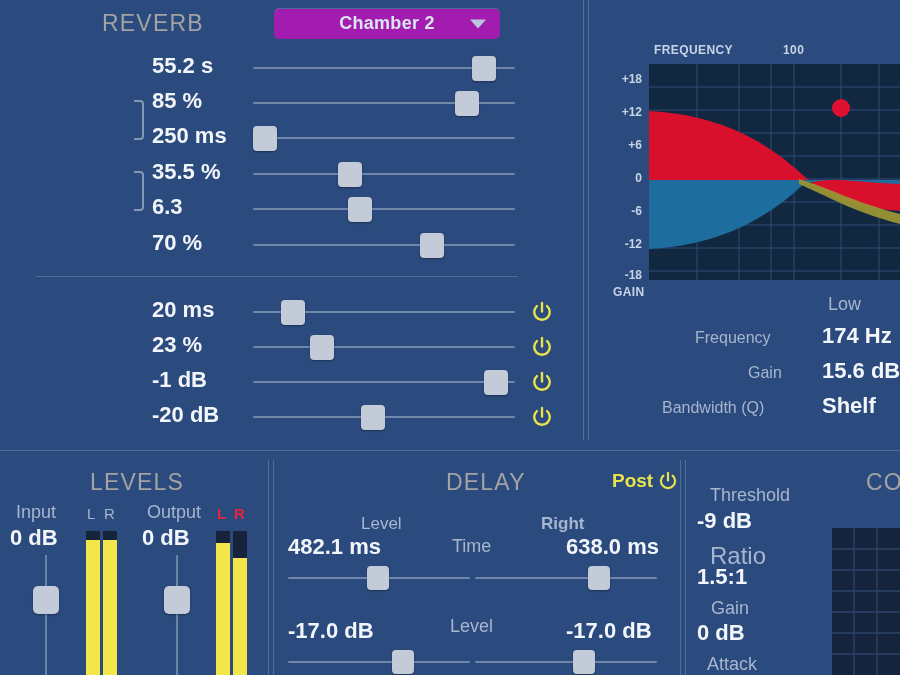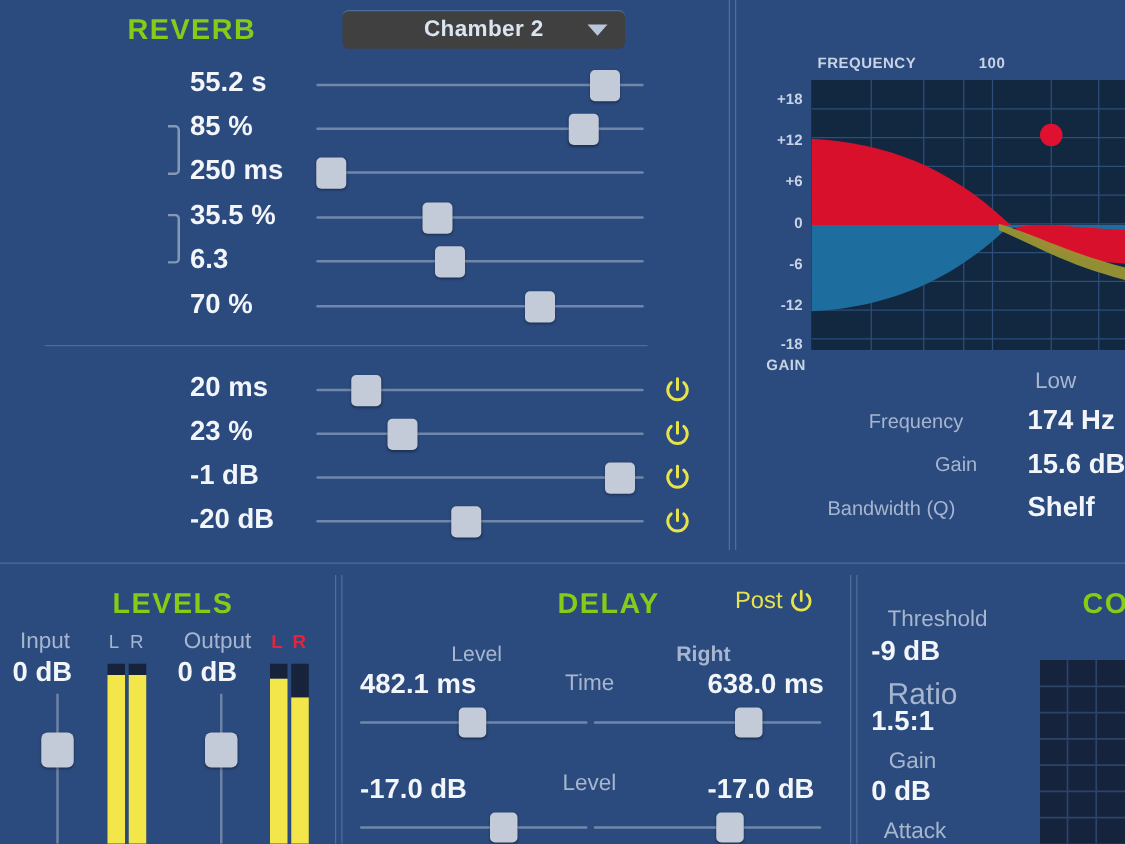--- a/index.html
+++ b/index.html
@@ -6,34 +6,34 @@
   body{
     width:900px;height:675px;overflow:hidden;
     background:#2b4a7d;
     font-family:"Liberation Sans", sans-serif;
     color:#ffffff;
     position:relative;
   }
 
   
   .sect-title{
-    font-size:23px;font-weight:bold;letter-spacing:1.2px;color:#84cc16;
+    font-size:23px;font-weight:normal;letter-spacing:1.2px;color:#a3a3a3;
   }
   .lbl{
     font-size:16px;color:#a7b6cf;font-weight:normal;white-space:nowrap;
   }
   .val{
     font-size:22px;font-weight:bold;color:#f2f5fa;white-space:nowrap;
   }
   .divline-h{position:absolute;height:1px;background:#56729e;opacity:.85;}
   .divline-v{position:absolute;width:1px;background:#5a76a2;opacity:.8;}
 
   
   .preset{
-    position:absolute;background:#404040;border-radius:5px;
+    position:absolute;background:#a21caf;border-radius:5px;
     display:flex;align-items:center;justify-content:center;
     box-shadow:inset 0 1px 0 #4c6b9e;
   }
   .preset-label{font-size:18px;font-weight:bold;color:#dbe4f1;letter-spacing:.3px;}
   .caret{
     position:absolute;right:14px;top:50%;transform:translateY(-50%);
     width:0;height:0;border-left:8px solid transparent;border-right:8px solid transparent;
     border-top:9px solid #b9c7dd;
   }
 
@@ -256,21 +256,21 @@
 <div class="meter-lab" style="position:absolute;left:217px;top:505px;color:#e5243b;font-weight:bold;">L</div>
 <div class="meter-lab" style="position:absolute;left:234px;top:505px;color:#e5243b;font-weight:bold;">R</div>
 <div class="meter-cap" style="left:216px;top:531px;width:14px;height:12px;"></div>
 <div class="meter" style="left:216px;top:543px;width:14px;height:132px;"></div>
 <div class="meter-cap" style="left:233px;top:531px;width:14px;height:27px;"></div>
 <div class="meter" style="left:233px;top:558px;width:14px;height:117px;"></div>
 
 <div class="sect-title" style="position:absolute;left:446px;top:469px;">DELAY</div>
 
 <div style="position:absolute;left:588px;top:470px;display:flex;align-items:center;gap:5px;">
-  <span style="font-size:19px;font-weight:normal;color:#e8e34a;">Post</span>
+  <span style="font-size:19px;font-weight:bold;color:#e8e34a;margin-left:24px;">Post</span>
   <svg width="20" height="20" viewBox="0 0 24 24">
     <path d="M6.5 5.5a8.5 8.5 0 1 0 11 0" fill="none" stroke="#e8e34a" stroke-width="2.6" stroke-linecap="round"></path>
     <line x1="12" y1="2.2" x2="12" y2="11.5" stroke="#e8e34a" stroke-width="2.6" stroke-linecap="round"></line>
   </svg>
 </div>
 
 <div class="lbl" style="position:absolute;left:361px;top:514px;font-size:17px;">Level</div>
 <div class="lbl" style="position:absolute;left:541px;top:514px;font-size:17px;font-weight:bold;">Right</div>
 
 <div class="lbl" style="position:absolute;left:452px;top:536px;font-size:18px;">Time</div>

